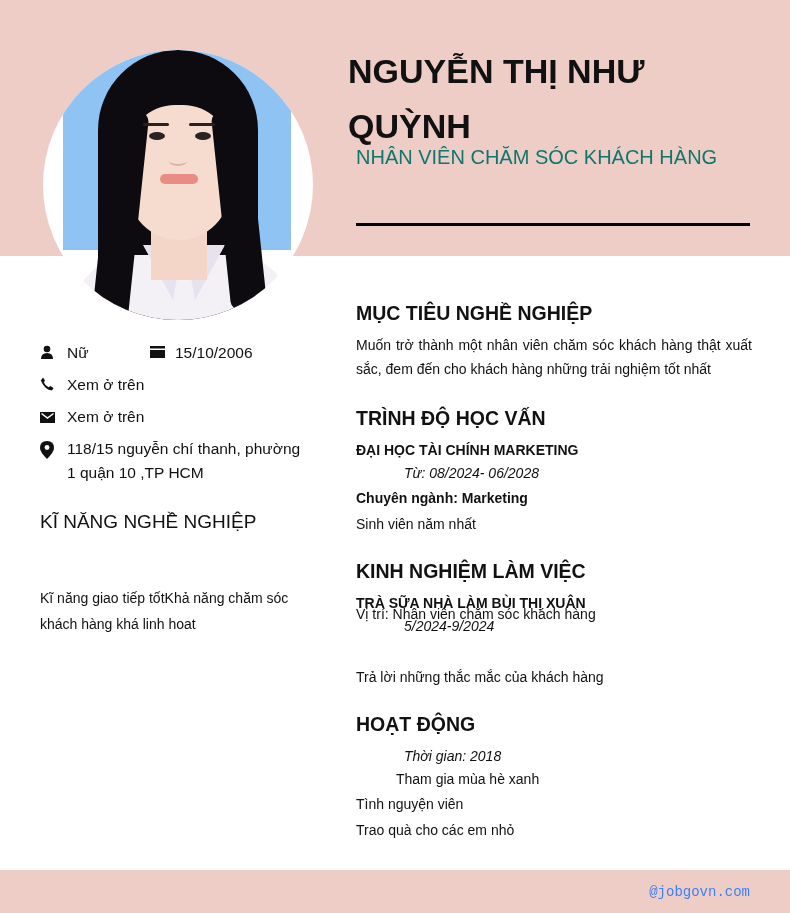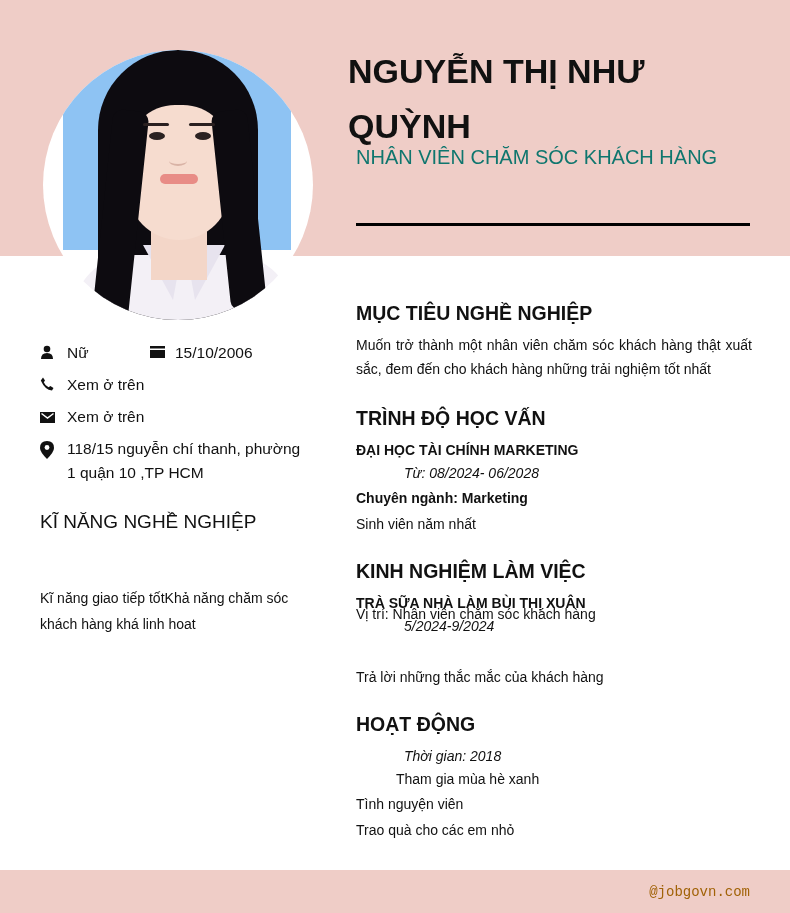--- a/index.html
+++ b/index.html
@@ -1,21 +1,21 @@
 <!DOCTYPE html>
 <html><head>
 <meta charset="utf-8">
 <style>
   * { box-sizing: border-box; margin: 0; padding: 0; }
   html, body { width: 790px; height: 913px; background: #ffffff; overflow: hidden; }
   body { font-family: "Liberation Sans", "DejaVu Sans", sans-serif; color: #111; position: relative; }
 
   .header-band { position: absolute; left: 0; top: 0; width: 790px; height: 256px; background: #efcdc7; }
   .footer-band { position: absolute; left: 0; top: 870px; width: 790px; height: 43px; background: #efcdc7; }
-  .footer-text { position: absolute; right: 40px; top: 884px; font-family: "Liberation Mono", "DejaVu Sans Mono", monospace; font-size: 14px; color: #a16207; }
+  .footer-text { position: absolute; right: 40px; top: 884px; font-family: "Liberation Mono", "DejaVu Sans Mono", monospace; font-size: 14px; color: #3b82f6; }
 
   
   .avatar { position: absolute; left: 43px; top: 50px; width: 270px; height: 270px; border-radius: 50%; overflow: hidden; background: #ffffff; }
   .avatar .bg { position: absolute; left: 20px; top: 0; width: 228px; height: 200px; background: #8ec3f3; }
   .avatar .hair { position: absolute; left: 55px; top: 0; width: 160px; height: 290px; background: #0d0b10; border-radius: 80px 80px 20px 20px; }
   .avatar .neck { position: absolute; left: 108px; top: 170px; width: 56px; height: 60px; background: #f3d6c8; }
   .avatar .face { position: absolute; left: 85px; top: 55px; width: 102px; height: 135px; background: #f6dccf; border-radius: 48px 48px 52px 52px; }
   .avatar .brow { position: absolute; top: 73px; width: 26px; height: 3px; background: #2a2020; border-radius: 2px; }
   .avatar .brow.l { left: 100px; } .avatar .brow.r { left: 146px; }
   .avatar .eye { position: absolute; top: 82px; width: 16px; height: 8px; background: #2b2222; border-radius: 50%; }

